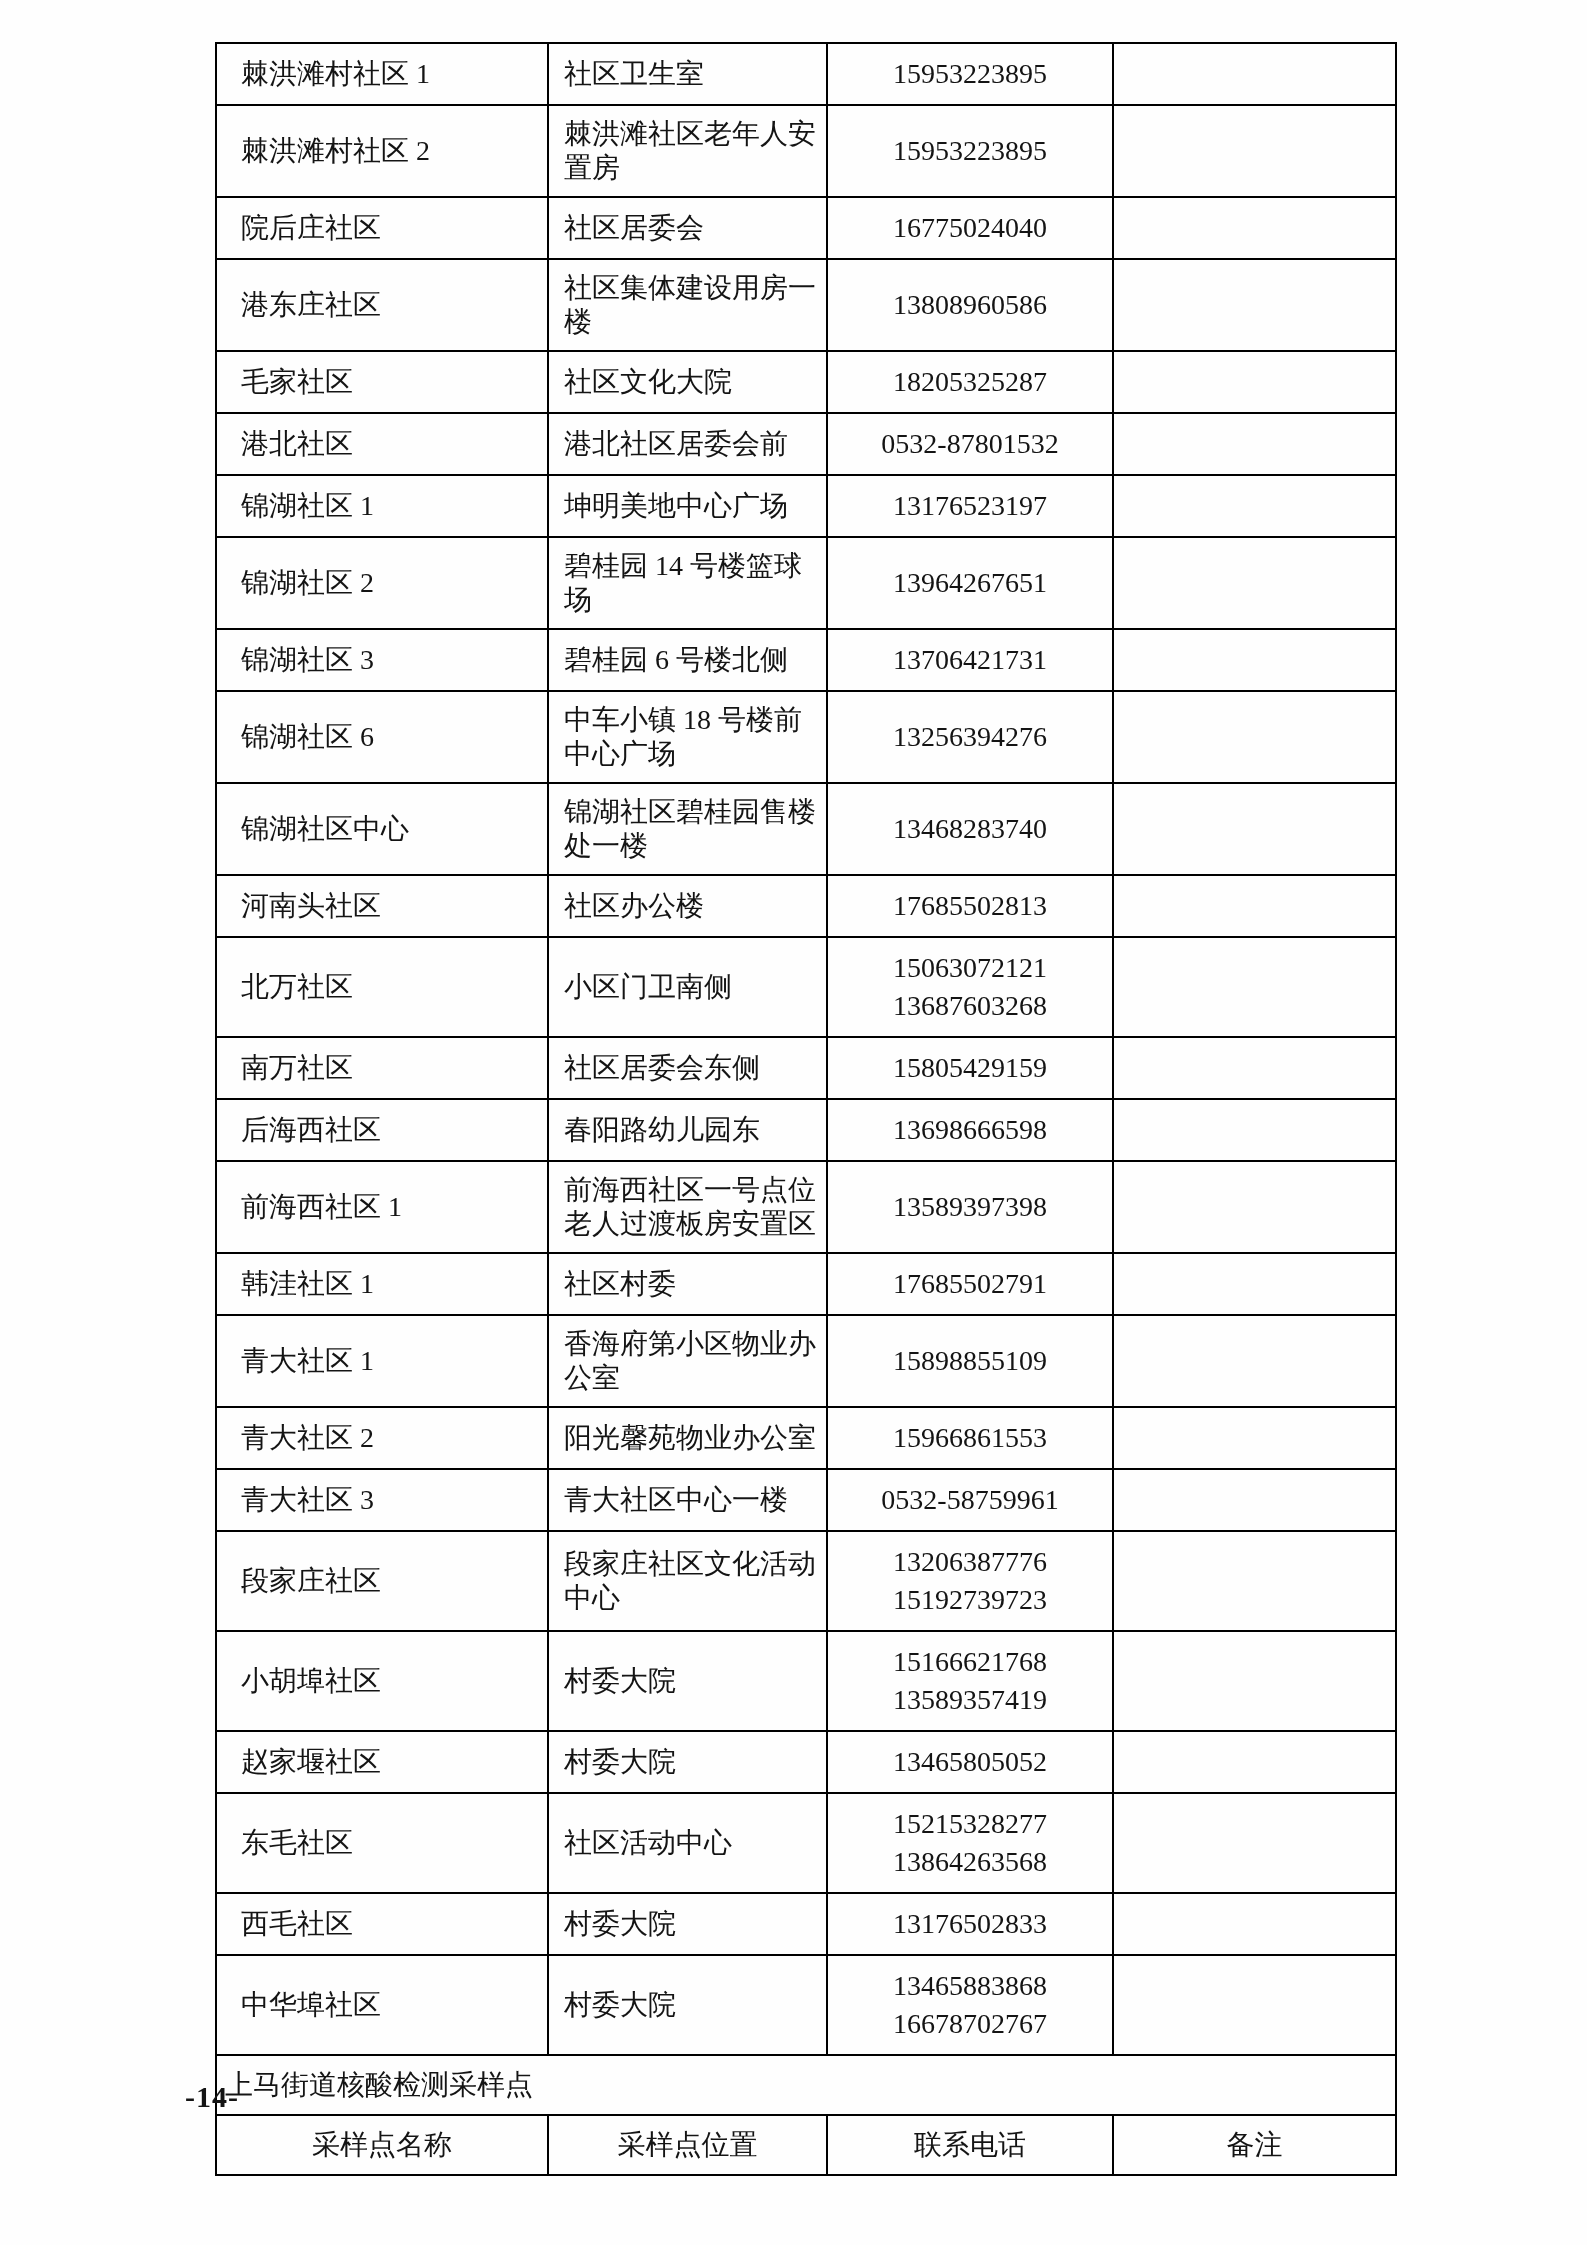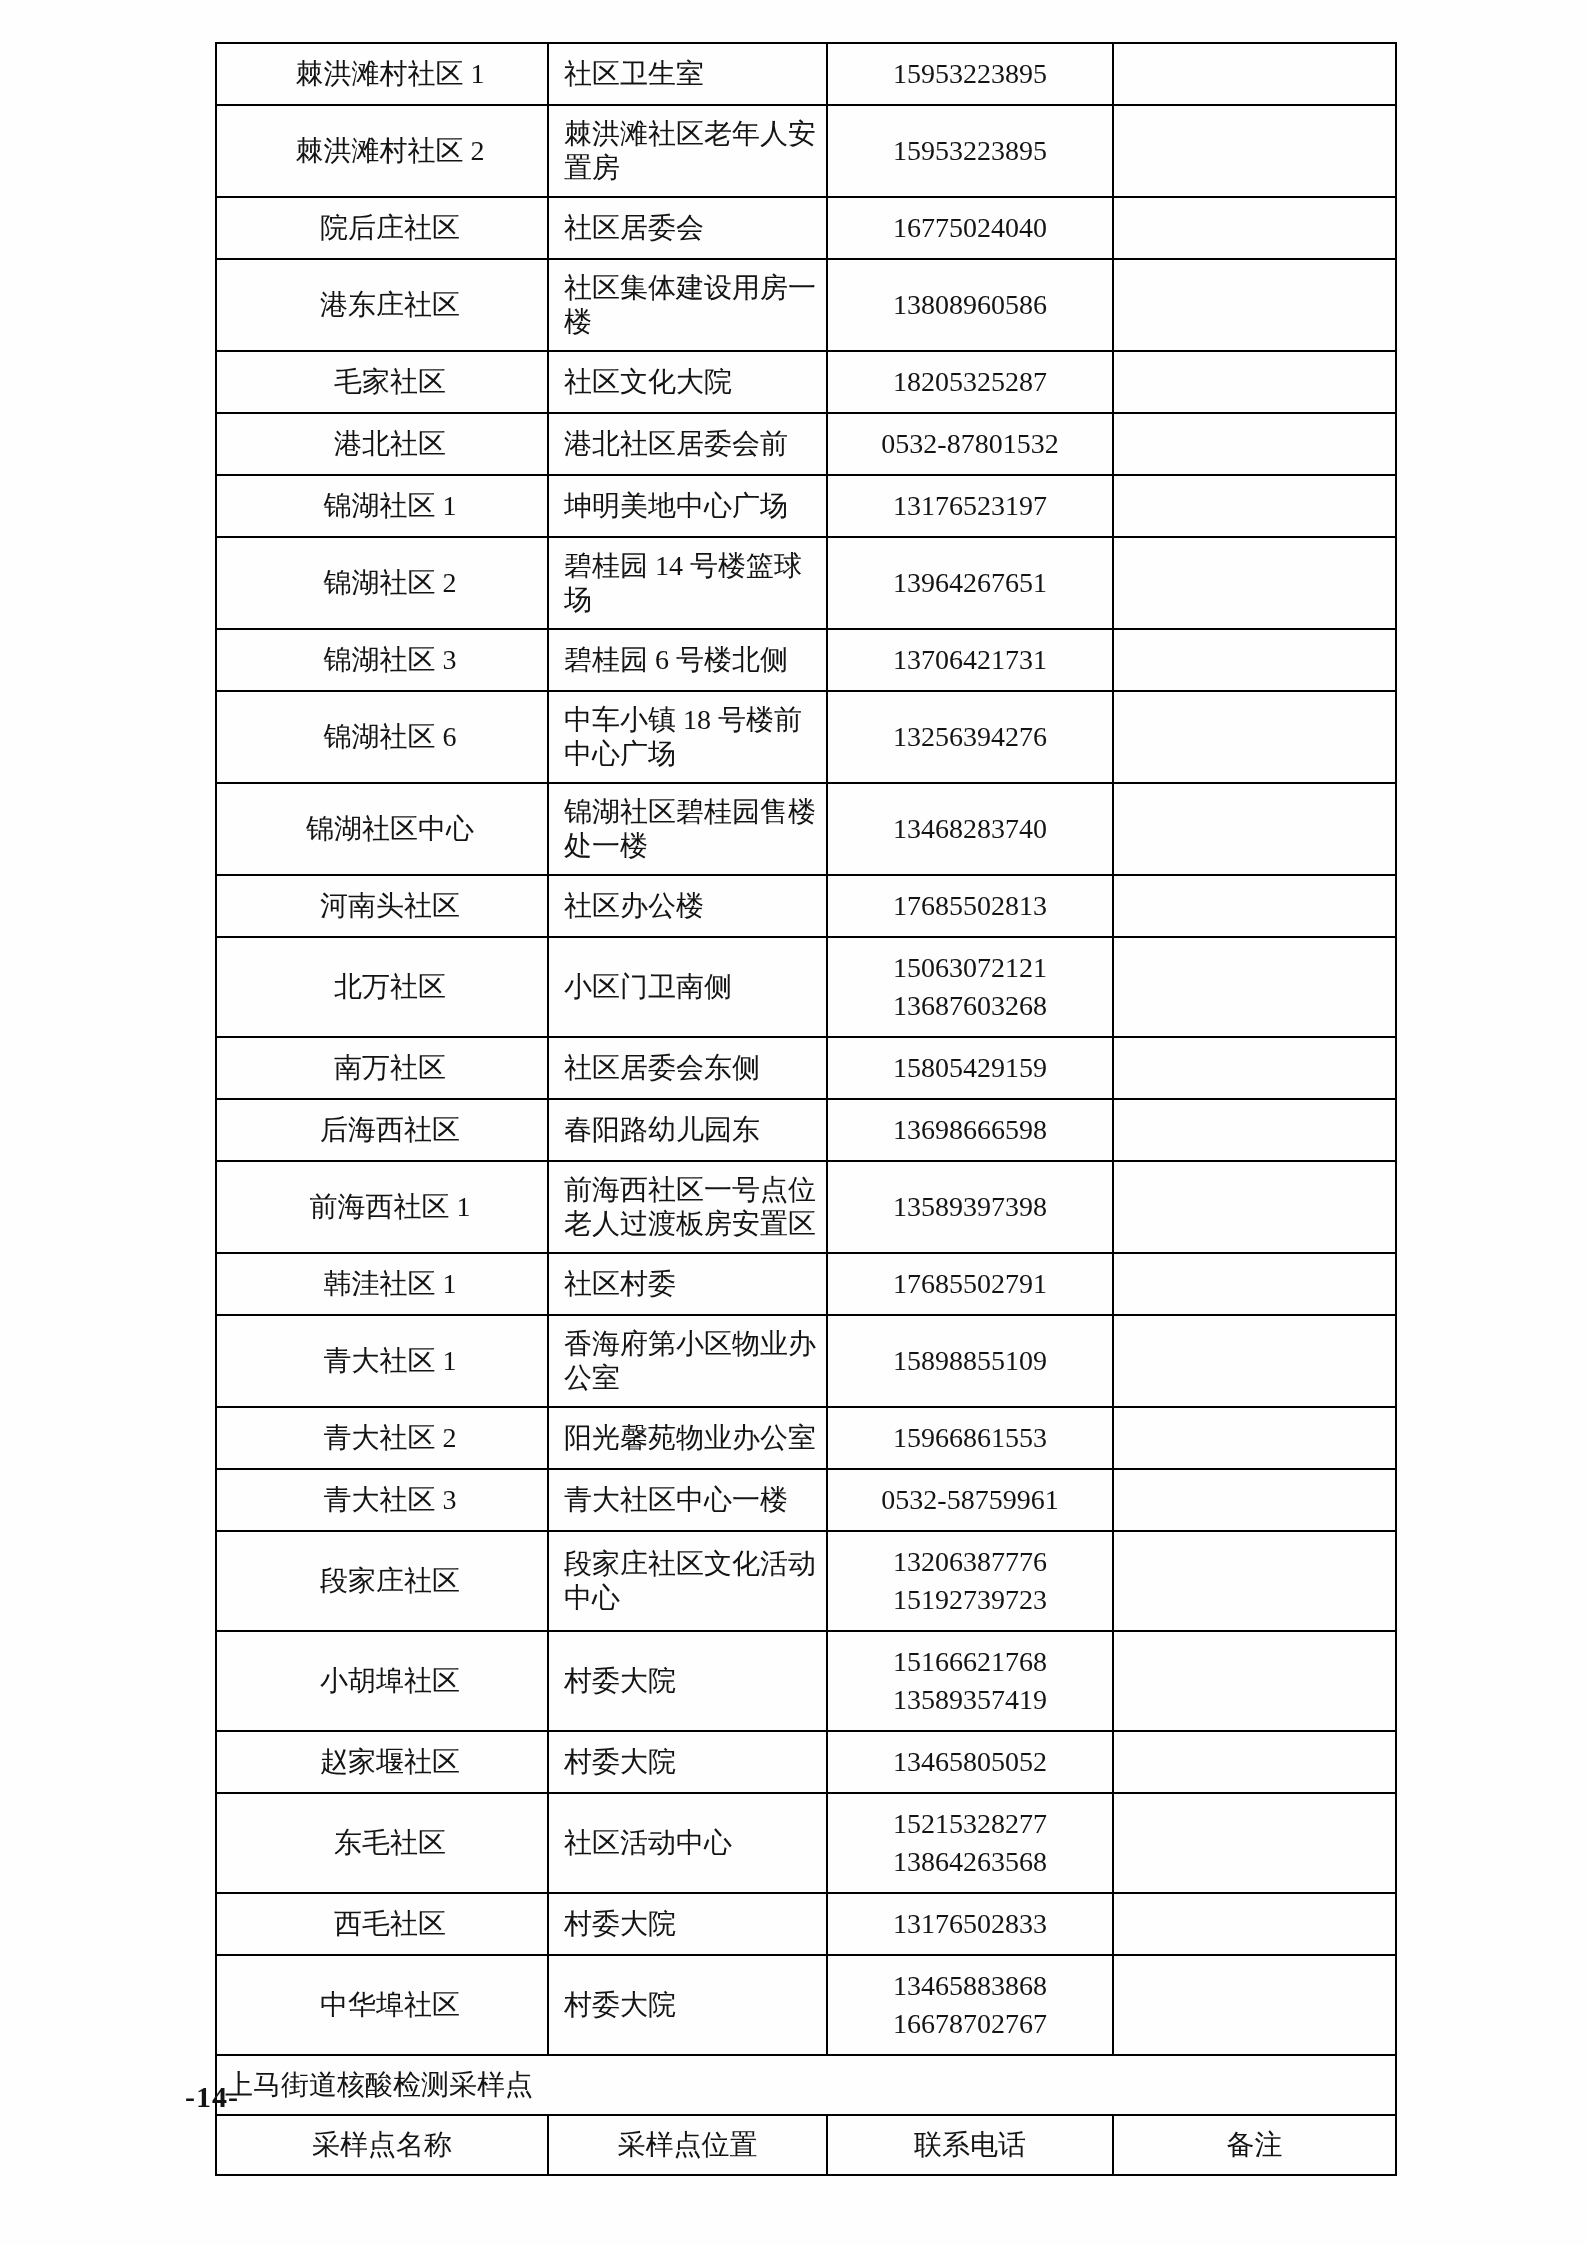--- a/index.html
+++ b/index.html
@@ -27,21 +27,21 @@
   .doc-table td {
     border: 2px solid #000000;
     font-size: 28px;
     line-height: 34px;
     vertical-align: middle;
     padding: 11px 8px;
     overflow: hidden;
   }
   .doc-table td.c1 {
     padding-left: 24px;
-    text-align: center;
+    text-align: left;
   }
   .doc-table td.c2 {
     padding-left: 15px;
     text-align: left;
   }
   .doc-table td.c3 {
     text-align: center;
     line-height: 38px;
     white-space: pre-line;
   }

